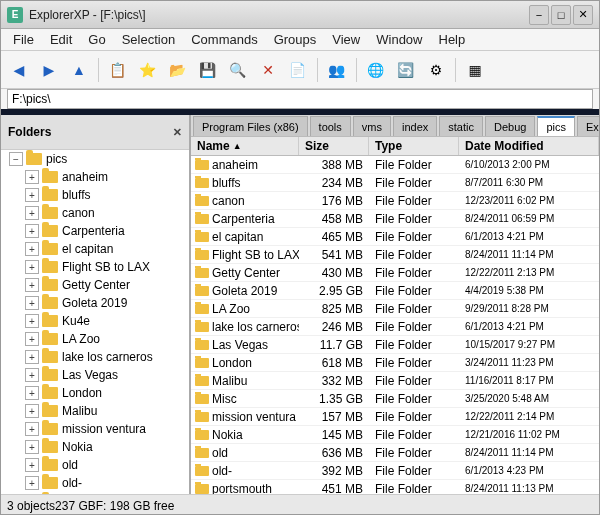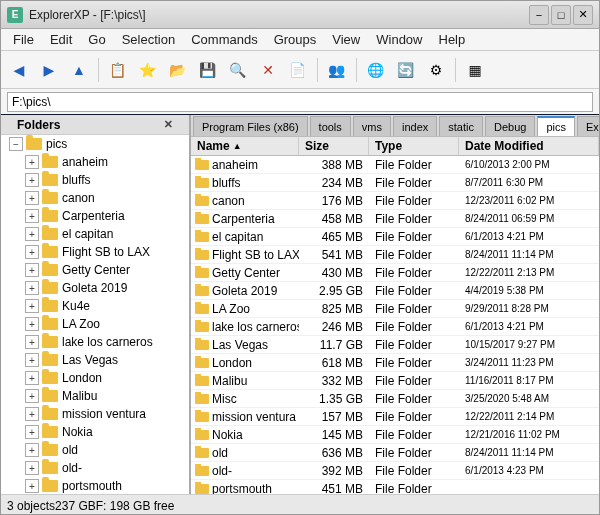--- a/index.html
+++ b/index.html
@@ -105,21 +105,21 @@
     .toolbar-btn-nav { color: #2060c0; }
     .toolbar-btn-red { color: #c03020; }
 
     
     #address-bar {
       background: #f5f5f5;
       height: 26px;
       display: flex;
       align-items: center;
       padding: 0 6px;
-      border-bottom: 1px solid #0f172a;
+      border-bottom: 6px solid #0f172a;
       gap: 4px;
     }
     #address-input {
       flex: 1;
       height: 20px;
       border: 1px solid #aaa;
       background: white;
       padding: 0 4px;
       font-size: 12px;
     }
@@ -135,25 +135,25 @@
     #folder-tree {
       width: 190px;
       min-width: 190px;
       border-right: 2px solid #aaa;
       overflow-y: auto;
       overflow-x: auto;
       background: white;
     }
     #folder-tree-header {
       background: #e0e0e0;
-      height: 20px;
+      height: 35px;
       display: flex;
       align-items: center;
       justify-content: space-between;
-      padding: 0 16px;
+      padding: 0 7px;
       border-bottom: 1px solid #ccc;
       font-size: 12px;
       font-weight: bold;
     }
     .close-x {
       cursor: pointer;
       font-size: 11px;
       color: #444;
     }
     .tree-item {
@@ -657,20 +657,21 @@
             <div class="file-type">File Folder</div>
             <div class="file-date">6/1/2013 4:23 PM</div>
           </div>
           <div class="file-row">
             <div class="file-name">
               <span class="small-folder"></span>
               <span>portsmouth</span>
             </div>
             <div class="file-size">451 MB</div>
             <div class="file-type">File Folder</div>
+            <div class="file-date">8/24/2011 11:13 PM</div>
           </div>
         </div>
     </div>
 
   </div>
 </div>
 
 <div id="status-bar">
   <span>3 objects</span>
   <span>237 GB</span>

